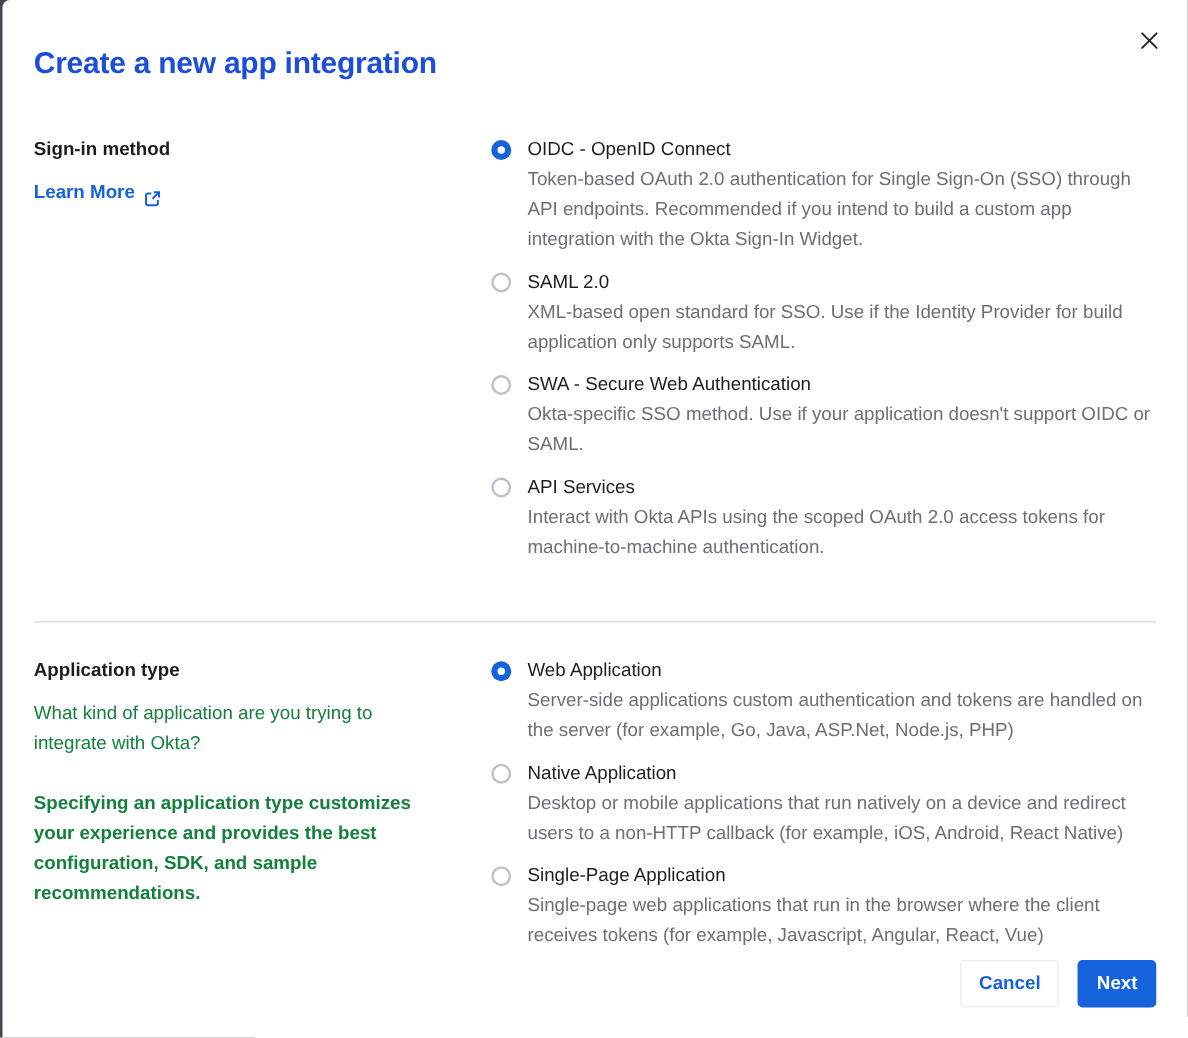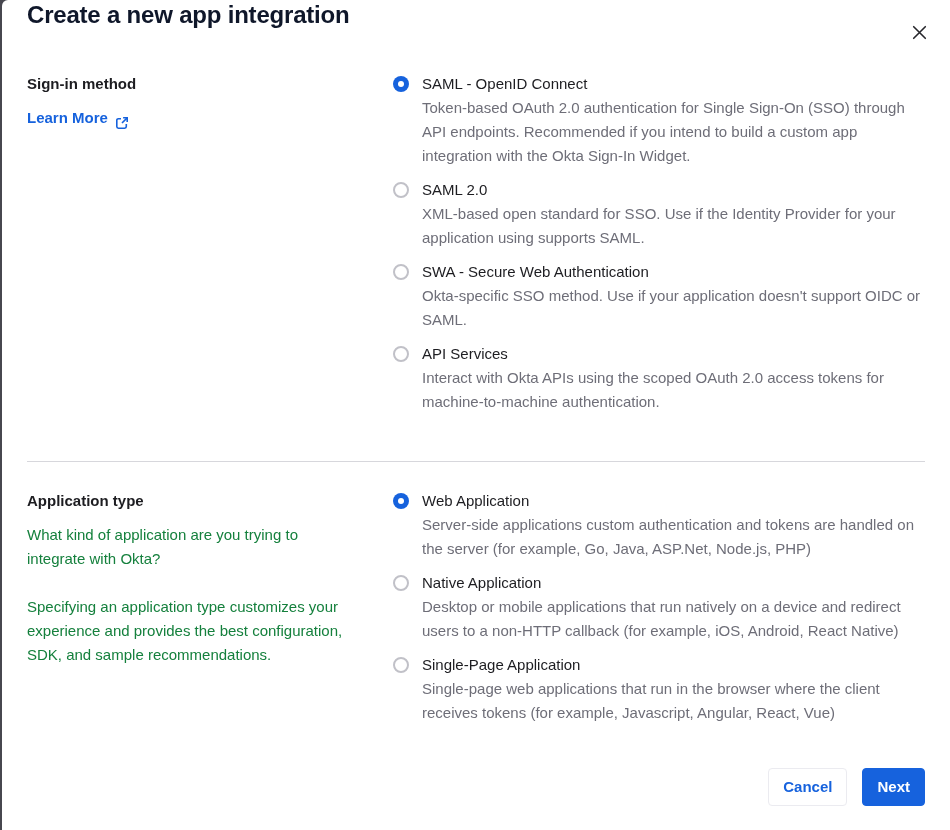--- a/index.html
+++ b/index.html
@@ -25,24 +25,25 @@
   .close-btn {
     position: absolute;
     top: 22px; right: 21px;
     width: 20px; height: 20px;
     display: flex; align-items: center; justify-content: center;
     background: none; border: 0; padding: 0;
     cursor: pointer;
   }
   .dialog-title {
     margin: 0;
+    padding-top: 36px;
     font-size: 24px;
     line-height: 30px;
     font-weight: 700;
-    color: #0f172a;
+    color: #1d4ed8;
     letter-spacing: -0.2px;
   }
   .section {
     display: grid;
     grid-template-columns: 330px 1fr;
     column-gap: 36px;
   }
   .section-signin { margin-top: 42px; }
   .section-apptype { margin-top: 27px; }
   .col-heading {
@@ -63,21 +64,21 @@
     text-decoration: none;
     cursor: pointer;
   }
   .para {
     margin: 10px 0 0 0;
     font-size: 15px;
     line-height: 24px;
     color: #15803d;
     max-width: 338px;
   }
-  .para + .para { margin-top: 24px; }
+  .para + .para { margin-top: 24px; font-weight: bold; }
   .option {
     display: flex;
     gap: 13px;
     margin-bottom: 10px;
     cursor: pointer;
   }
   .radio {
     flex: 0 0 16px;
     width: 16px; height: 16px;
     margin-top: 4px;
@@ -171,29 +172,29 @@
               <path d="M11.9 2.1 L7 7" stroke="#1662dd" stroke-width="1.6"></path>
             </svg>
           </span>
         </a>
       </div>
       <div class="col-right">
 
       <div class="option" role="radio" aria-checked="true">
             <span class="radio selected"></span>
             <div>
-              <div class="option-label">SAML - OpenID Connect</div>
+              <div class="option-label">OIDC - OpenID Connect</div>
               <div class="option-desc">Token-based OAuth 2.0 authentication for Single Sign-On (SSO) through API endpoints. Recommended if you intend to build a custom app integration with the Okta Sign-In Widget.</div>
             </div>
           </div>
           <div class="option" role="radio" aria-checked="false">
             <span class="radio"></span>
             <div>
               <div class="option-label">SAML 2.0</div>
-              <div class="option-desc">XML-based open standard for SSO. Use if the Identity Provider for your application using supports SAML.</div>
+              <div class="option-desc">XML-based open standard for SSO. Use if the Identity Provider for build application only supports SAML.</div>
             </div>
           </div>
           <div class="option" role="radio" aria-checked="false">
             <span class="radio"></span>
             <div>
               <div class="option-label">SWA - Secure Web Authentication</div>
               <div class="option-desc">Okta-specific SSO method. Use if your application doesn't support OIDC or SAML.</div>
             </div>
           </div>
           <div class="option" role="radio" aria-checked="false">

